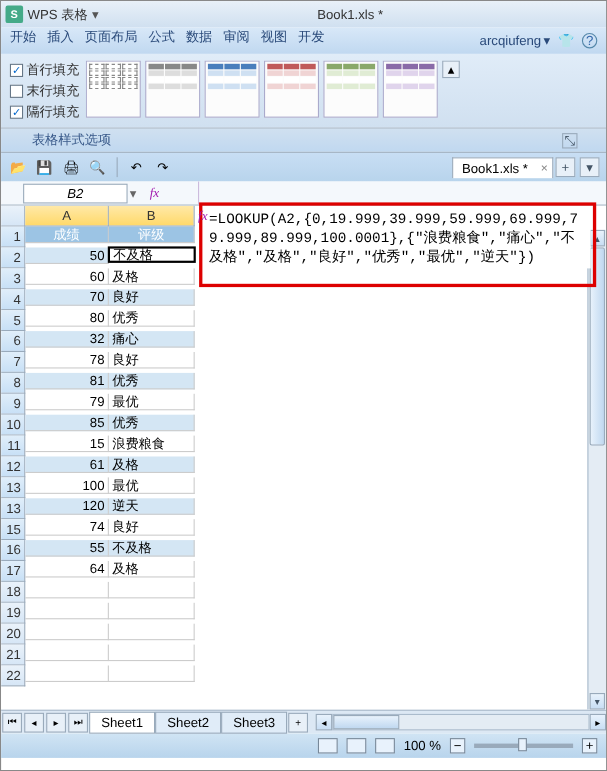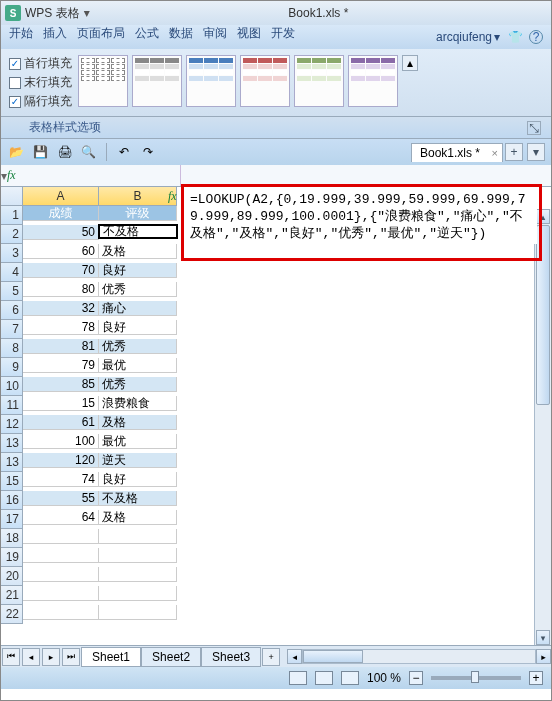--- a/index.html
+++ b/index.html
@@ -16,33 +16,33 @@
 .menu-bar span { color: #2a4a7a; cursor: pointer; }
 .menu-bar .user { margin-left: auto; display: flex; align-items: center; gap: 2px; }
 .ribbon { background: linear-gradient(#e0ecf8, #d0e0f0); padding: 6px 8px; display: flex; gap: 6px; border-bottom: 1px solid #9ab; }
 .ribbon-group { display: flex; flex-direction: column; gap: 2px; }
 .ribbon-check { display: flex; align-items: center; gap: 3px; color: #333; font-size: 12px; }
 .chk { width: 12px; height: 12px; border: 1px solid #678; background: #fff; display: inline-flex; align-items: center; justify-content: center; font-size: 10px; color: #06c; }
 .style-gallery { display: flex; gap: 4px; align-items: flex-start; flex: 1; overflow: hidden; }
 .style-thumb { width: 50px; height: 52px; border: 1px solid #aac; background: #fcfcfc; display: flex; flex-direction: column; padding: 2px; gap: 1px; cursor: pointer; }
 .style-thumb .tr { height: 5px; display: flex; gap: 1px; }
 .style-thumb .tc { flex: 1; }
-.ribbon-caption { color: #3a5a8a; padding: 2px 0 2px 28px; background: linear-gradient(#d0e0f0,#c0d8f0); border-bottom: 1px solid #9ab; display: flex; align-items: center; }
+.ribbon-caption { color: #3a5a8a; padding: 2px 16px 2px 28px; background: linear-gradient(#d0e0f0,#c0d8f0); border-bottom: 1px solid #9ab; display: flex; align-items: center; }
 .ribbon-caption .expand { margin-left: auto; margin-right: 10px; color: #456; border: 1px solid #9ab; width: 14px; height: 14px; display: flex; align-items: center; justify-content: center; }
 .qat { background: linear-gradient(#c8def4, #b8d4ec); height: 26px; display: flex; align-items: center; padding: 0 6px; gap: 4px; }
 .qat .qbtn { width: 20px; height: 20px; display: flex; align-items: center; justify-content: center; border-radius: 2px; cursor: pointer; }
 .qat .sep { width: 1px; height: 18px; background: #9ab; margin: 0 3px; }
 .qat .tab-area { margin-left: auto; display: flex; align-items: center; gap: 2px; }
 .doc-tab { background: #fff; border: 1px solid #9ab; border-bottom: none; padding: 2px 22px 2px 8px; position: relative; font-size: 12px; }
 .tab-close { position: absolute; right: 4px; top: 3px; color: #888; font-size: 11px; cursor: pointer; }
 .tab-add { width: 18px; height: 18px; border: 1px solid #9ab; background: #e8f0f8; display: flex; align-items: center; justify-content: center; color: #456; cursor: pointer; }
 .name-box-row { display: flex; height: 22px; background: #f4f8fc; border-bottom: 1px solid #9ab; }
 .nb-left { width: 180px; display: flex; align-items: center; border-right: 1px solid #cbd; }
 .name-box { width: 95px; height: 18px; border: 1px solid #9ab; background: #fff; margin: 0 2px 0 20px; text-align: center; font-family: Arial; font-style: italic; display: flex; align-items: center; justify-content: center; }
-.fx-icon { font-style: italic; font-family: serif; color: #15803d; margin-left: 0; }
+.fx-icon { font-style: italic; font-family: serif; color: #a21caf; margin-left: 12px; }
 .body-area { display: flex; height: 458px; }
 .formula-box-outer { position: absolute; left: 181px; top: 184px; right: 10px; border: 3px solid #d00; padding: 2px 2px 14px 2px; z-index: 5; }
 .formula-box { font-family: "Courier New", monospace; font-size: 13px; line-height: 17px; color: #000; background: #fff; padding: 2px 4px; word-break: break-all; }
 .sheet-left { width: 180px; background: #fff; overflow: hidden; }
 .grid { display: grid; grid-template-columns: 22px 76px 78px; }
 .hdr, .rowh { background: linear-gradient(#eaf2fa,#d6e6f6); border: 1px solid #9ab; border-top: none; border-left: none; text-align: center; font-family: Arial; color: #333; height: 19px; display: flex; align-items: center; justify-content: center; }
 .hdr.sel { background: linear-gradient(#ffe9a8,#ffd96a); }
 .rowh { justify-content: flex-end; padding-right: 3px; }
 .rowh.hl { background: linear-gradient(#e0eefa,#c8e0f6); }
 .cell { border-right: 1px solid #ccc; border-bottom: 1px solid #ccc; height: 15px; padding: 0 3px; display: flex; align-items: center; font-family: SimSun; }
@@ -265,20 +265,21 @@
       <span>Book1.xls *</span>
       <span class="tab-close">×</span>
     </div>
     <div class="tab-add">+</div>
     <div class="tab-add" style="margin-left:2px;">▾</div>
   </div>
 </div>
 
 <div class="name-box-row">
   <div class="nb-left">
+    <div class="name-box">B2</div>
     <span style="color:#666;">▾</span>
     <span class="fx-icon">fx</span>
   </div>
 </div>
 
 <div class="formula-box-outer">
   <span class="fx-icon" style="position:absolute;left:-16px;top:2px;">fx</span>
   <div class="formula-box">=LOOKUP(A2,{0,19.999,39.999,59.999,69.999,79.999,89.999,100.0001},{"浪费粮食","痛心","不及格","及格","良好","优秀","最优","逆天"})</div>
 </div>
 

